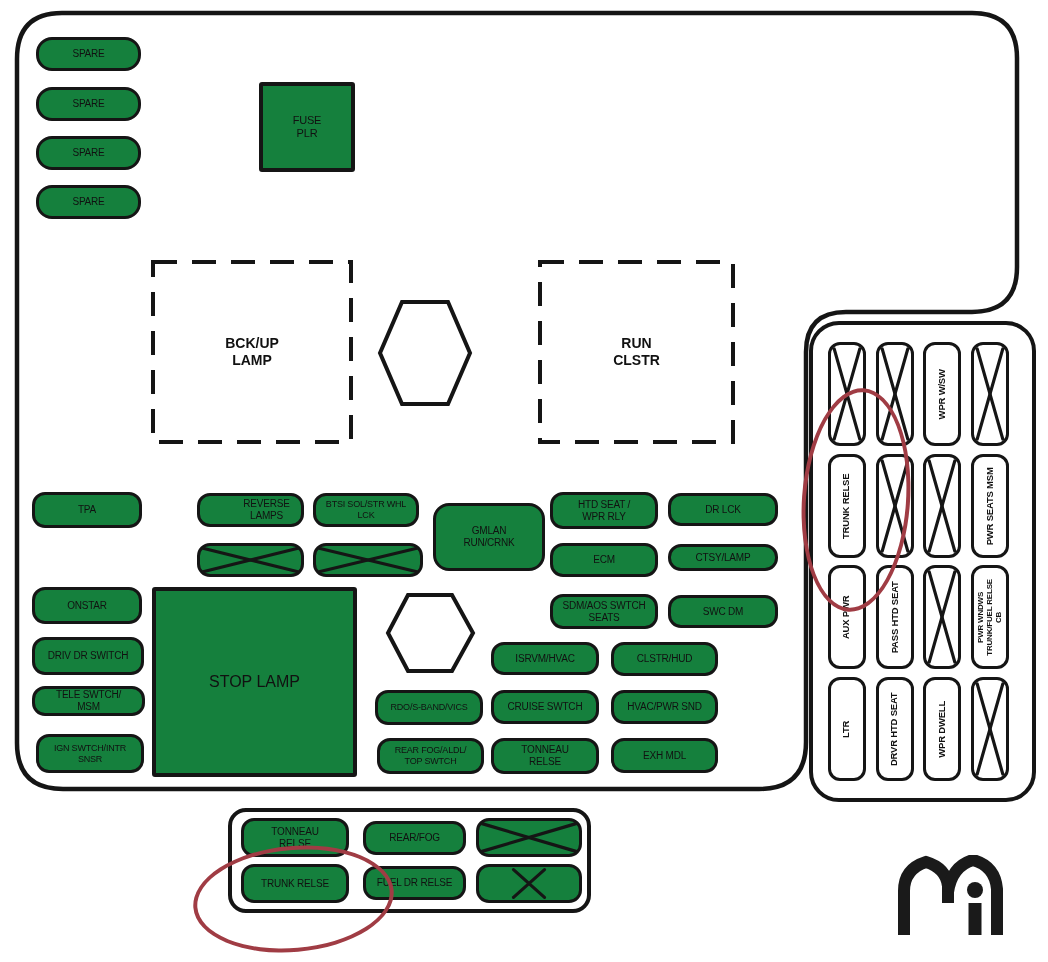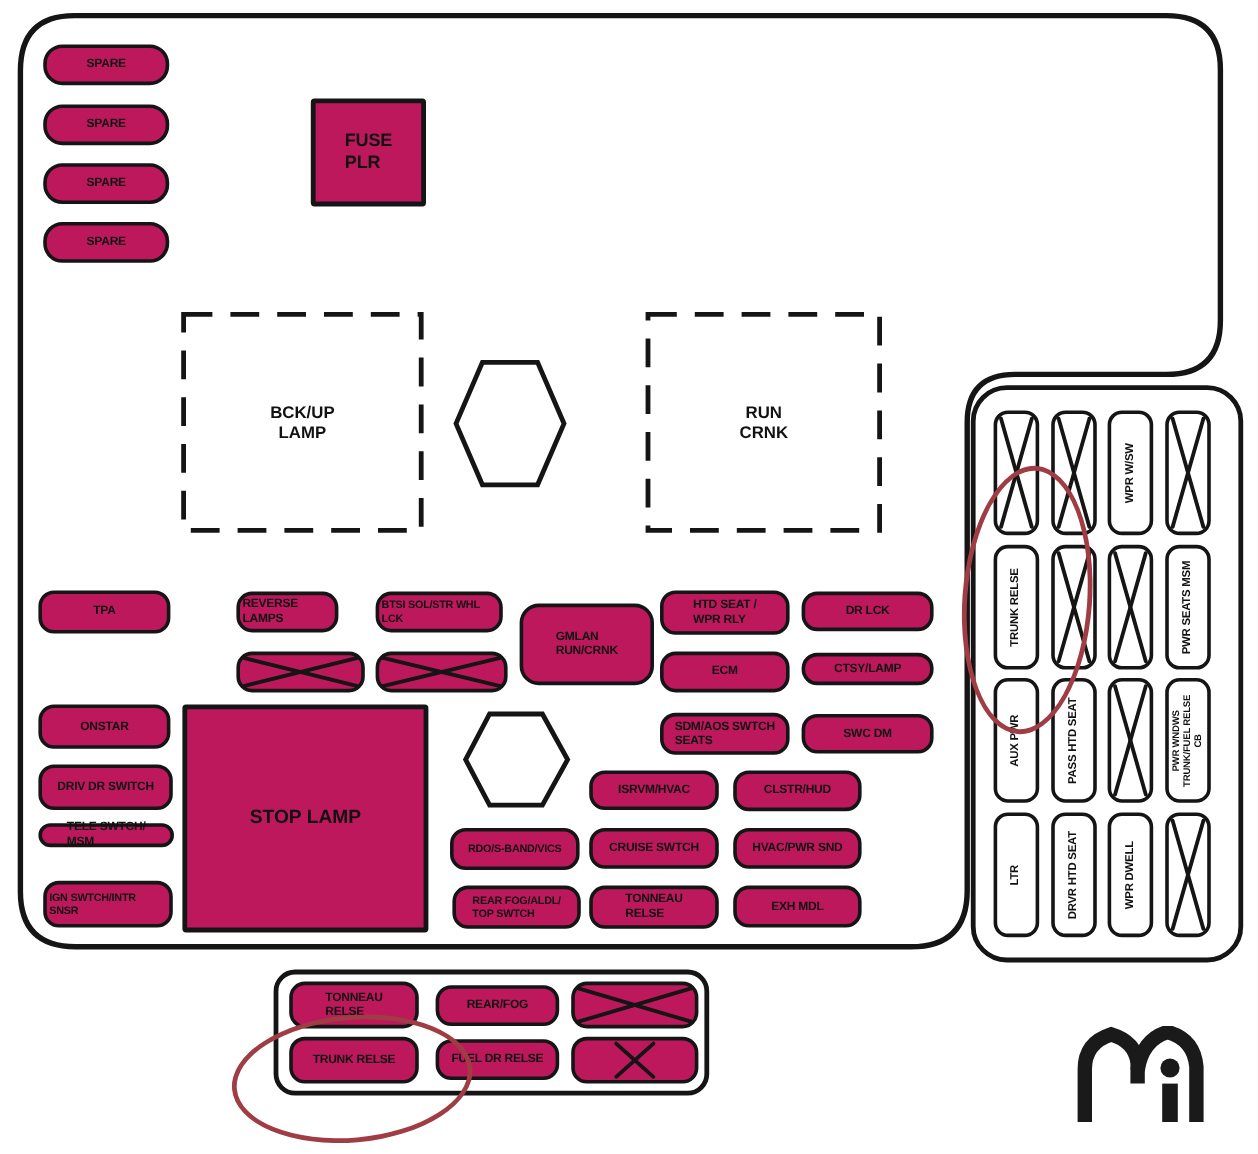--- a/index.html
+++ b/index.html
@@ -3,26 +3,26 @@
 <meta charset="utf-8">
 <style>
   html,body{margin:0;padding:0;background:#f5f5f5;}
   .canvas{
     position:relative;width:1048px;height:962px;background:#ffffff;
     font-family:"Liberation Sans", sans-serif;overflow:hidden;
   }
   .bg-svg{position:absolute;left:0;top:0;width:1048px;height:962px;}
   .box{
     position:absolute;box-sizing:border-box;border:3px solid #151515;border-radius:13px;
-    background:#be185d;display:flex;align-items:center;justify-content:center;
-    font-weight:700;font-size:10px;line-height:1.18;letter-spacing:-0.2px;color:#111;
+    background:#15803d;display:flex;align-items:center;justify-content:center;text-align:center;
+    font-weight:400;font-size:10px;line-height:1.18;letter-spacing:-0.2px;color:#111;
     white-space:pre-line;padding:1px 2px;
   }
   .spare{border-radius:16px;border-width:3.5px;}
-  .square{border-radius:3px;border-width:4.5px;font-size:15px;}
+  .square{border-radius:3px;border-width:4.5px;font-size:11px;}
   .stop{border-radius:3px;border-width:4px;font-size:16px;letter-spacing:0;}
   .fs9{font-size:9px;}
   .xbox svg{position:absolute;left:0;top:0;width:100%;height:100%;}
   .xline{stroke:#151515;stroke-width:3.2;vector-effect:non-scaling-stroke;stroke-linecap:round;}
   .panel{position:absolute;box-sizing:border-box;border:4px solid #151515;background:#fff;}
   .side-panel{border-radius:30px;}
   .bottom-panel{border-radius:18px;}
   .vfuse{
     position:absolute;box-sizing:border-box;border:3px solid #151515;border-radius:12px;
     background:#fff;display:flex;align-items:center;justify-content:center;
@@ -50,40 +50,40 @@
     <path d="M 62,13 H 972 Q 1017,13 1017,58 V 267 Q 1017,312 972,312 H 846 Q 806,312 806,352 V 742 Q 806,789 759,789 H 63 Q 17,789 17,743 V 59 Q 17,13 62,13 Z" fill="none" stroke="#151515" stroke-width="4.5"></path>
     <rect x="153" y="262" width="198" height="180" fill="none" stroke="#151515" stroke-width="4" stroke-dasharray="24 15"></rect>
     <rect x="540" y="262" width="193" height="180" fill="none" stroke="#151515" stroke-width="4" stroke-dasharray="24 15"></rect>
     <polygon points="380,353 402,302 448,302 470,353 448,404 402,404" fill="#fff" stroke="#151515" stroke-width="4"></polygon>
     <polygon points="388,633 408,595 452,595 473,633 452,671 408,671" fill="#fff" stroke="#151515" stroke-width="4"></polygon>
   </svg>
 
   <div class="dashlbl" style="left:153px;top:262px;width:198px;height:180px;">BCK/UP
 LAMP</div>
   <div class="dashlbl" style="left:540px;top:262px;width:193px;height:180px;">RUN
-CRNK</div>
+CLSTR</div>
 
   <div class="box spare" style="left:36px;top:37px;width:105px;height:34px;">SPARE</div>
   <div class="box spare" style="left:36px;top:87px;width:105px;height:34px;">SPARE</div>
   <div class="box spare" style="left:36px;top:136px;width:105px;height:34px;">SPARE</div>
   <div class="box spare" style="left:36px;top:185px;width:105px;height:34px;">SPARE</div>
 
   <div class="box square" style="left:259px;top:82px;width:96px;height:90px;">FUSE
 PLR</div>
 
   <div class="box" style="left:32px;top:492px;width:110px;height:36px;">TPA</div>
   <div class="box" style="left:32px;top:587px;width:110px;height:37px;">ONSTAR</div>
   <div class="box" style="left:32px;top:637px;width:112px;height:38px;">DRIV DR SWITCH</div>
-  <div class="box" style="left:32px;top:686px;width:113px;height:20px;">TELE SWTCH/
+  <div class="box" style="left:32px;top:686px;width:113px;height:30px;">TELE SWTCH/
 MSM</div>
   <div class="box fs9" style="left:36px;top:734px;width:108px;height:39px;">IGN SWTCH/INTR SNSR</div>
 
   <div class="box stop" style="left:152px;top:587px;width:205px;height:190px;">STOP LAMP</div>
 
-  <div class="box" style="left:197px;top:493px;width:85px;height:34px;">REVERSE LAMPS</div>
+  <div class="box" style="left:197px;top:493px;width:107px;height:34px;padding-left:34px;">REVERSE LAMPS</div>
   <div class="box fs9" style="left:313px;top:493px;width:106px;height:34px;">BTSI SOL/STR WHL LCK</div>
   <div class="box xbox" style="left:197px;top:543px;width:107px;height:34px;">
     <svg viewBox="0 0 100 100" preserveAspectRatio="none">
         <line class="xline" x1="3" y1="8" x2="97" y2="92"></line>
         <line class="xline" x1="97" y1="8" x2="3" y2="92"></line>
       </svg>
   </div>
   <div class="box xbox" style="left:313px;top:543px;width:110px;height:34px;">
     <svg viewBox="0 0 100 100" preserveAspectRatio="none">
         <line class="xline" x1="3" y1="8" x2="97" y2="92"></line>

